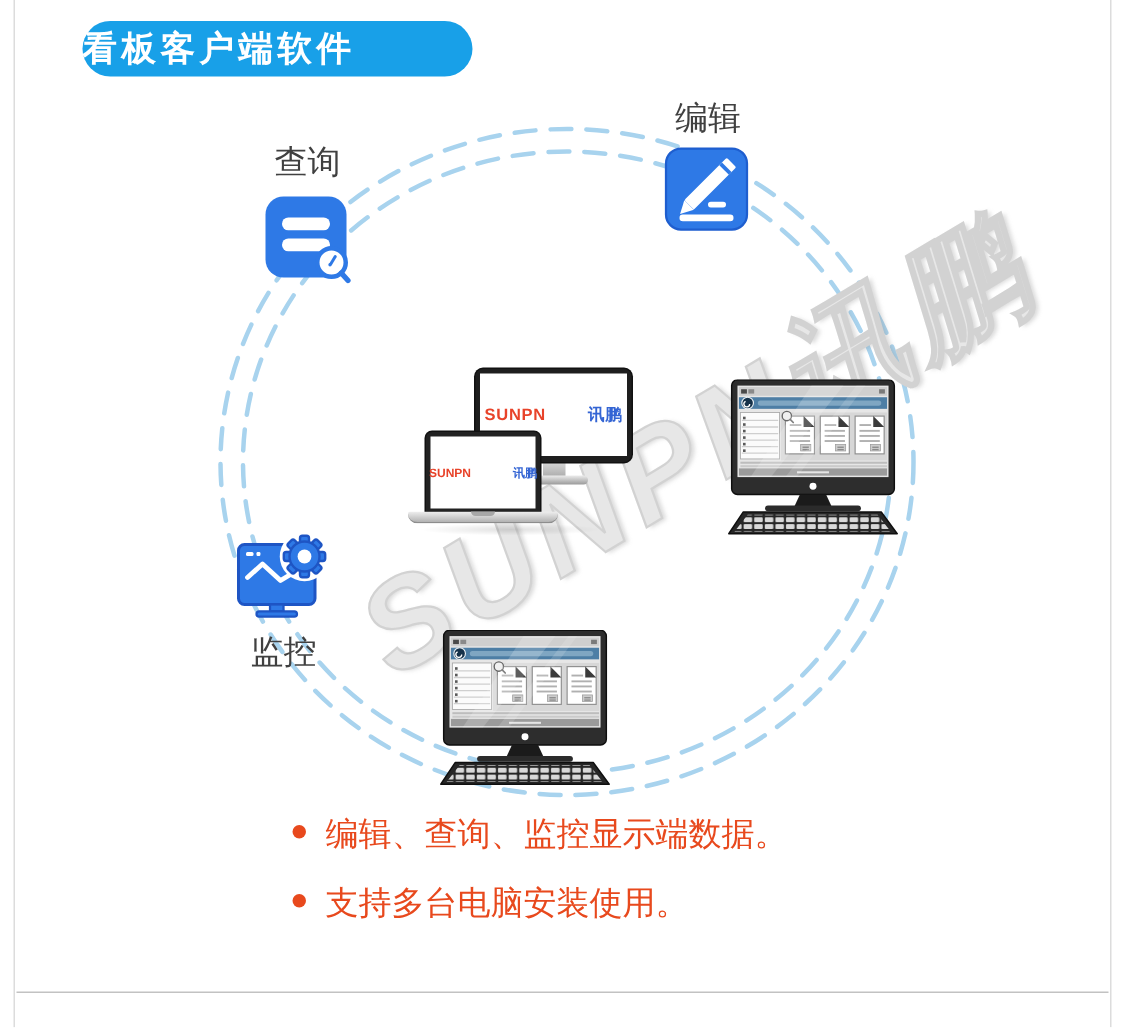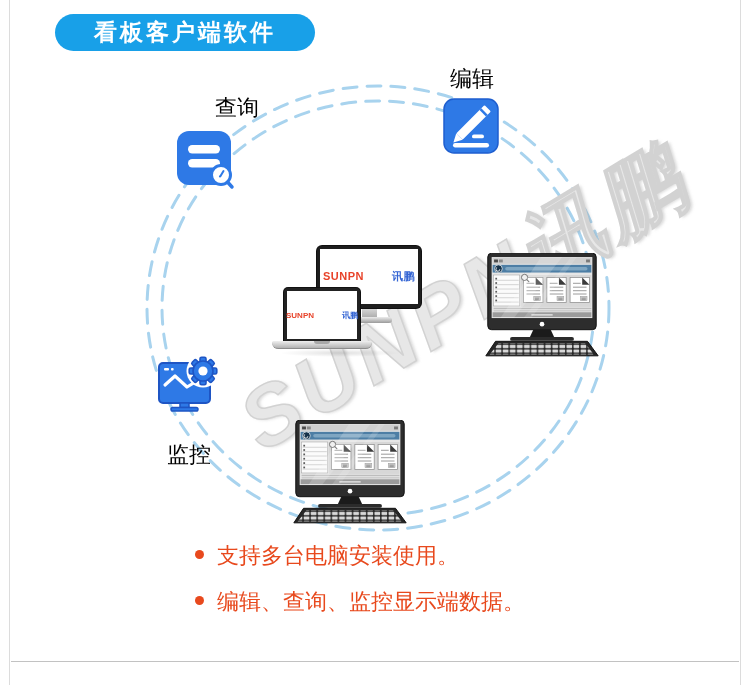--- a/index.html
+++ b/index.html
@@ -8,42 +8,42 @@
     font-family:"Liberation Sans", sans-serif;
   }
   .border-v{position:absolute;top:0;bottom:0;width:1px;background:#dcdcdc;}
   .border-left{left:9px;}
   .border-right{left:740px;}
   .divider{position:absolute;left:11px;right:11px;top:661px;height:1px;background:#c2c2c2;}
 
   
   .title-pill{
     position:absolute;left:55px;top:14px;width:260px;height:37px;
-    background:#18a0e8;border-radius:19px;display:flex;align-items:center;justify-content:center;
+    background:#18a0e8;border-radius:19px;display:flex;align-items:center;justify-content:flex-start;
     z-index:6;
   }
   .title-pill span{color:#fff;font-size:23px;font-weight:bold;letter-spacing:3px;}
 
   
   .ring-layer{position:absolute;left:0;top:0;z-index:1;pointer-events:none;}
 
   
   .watermark{
     position:absolute;left:248px;top:372px;z-index:2;white-space:nowrap;
     font-size:84px;font-weight:bold;font-style:italic;letter-spacing:6px;
     color:#e7e7e7;-webkit-text-stroke:1.5px #d2d2d2;
     text-shadow:2px 2px 3px rgba(150,150,150,.35);
     transform:rotate(-31deg);transform-origin:0 50%;
   }
 
   
-  .node-label{position:absolute;z-index:5;font-size:22px;color:#000000;text-align:center;width:60px;}
-  .label-query{left:175px;top:93px;margin-left:32px;}
+  .node-label{position:absolute;z-index:5;font-size:22px;color:#404040;text-align:center;width:60px;}
+  .label-query{left:175px;top:93px;}
   .label-edit{left:442px;top:64px;}
-  .label-monitor{left:159px;top:440px;}
+  .label-monitor{left:159px;top:420px;}
 
   .node-icon{position:absolute;z-index:5;overflow:visible;}
   .icon-query{left:177px;top:131px;}
   .icon-edit{left:444px;top:98px;}
   .icon-monitor{left:158px;top:354px;}
 
   
   .pc{position:absolute;z-index:3;}
   .pc-right{left:481px;top:253px;width:122px;height:104px;}
   .pc-bottom{left:289px;top:420px;width:122px;height:104px;}
@@ -238,21 +238,21 @@
         <rect x="42" y="3.2" width="6" height="6.5" rx="1.6" transform="rotate(315 45 17)"></rect>
       </g>
       <circle cx="45" cy="17" r="10" fill="#2e79e6" stroke="#1e55c4" stroke-width="1.6"></circle>
       <circle cx="45" cy="17" r="4.6" fill="#fff"></circle>
     </g>
   </svg>
 
   <div class="bullets">
     <div class="bullet-item">
       <span class="bullet-dot"></span>
-      <span>支持多台电脑安装使用。</span>
+      <span>编辑、查询、监控显示端数据。</span>
     </div>
     <div class="bullet-item">
       <span class="bullet-dot"></span>
-      <span>编辑、查询、监控显示端数据。</span>
+      <span>支持多台电脑安装使用。</span>
     </div>
   </div>
 
 </div>
 
 </body></html>

